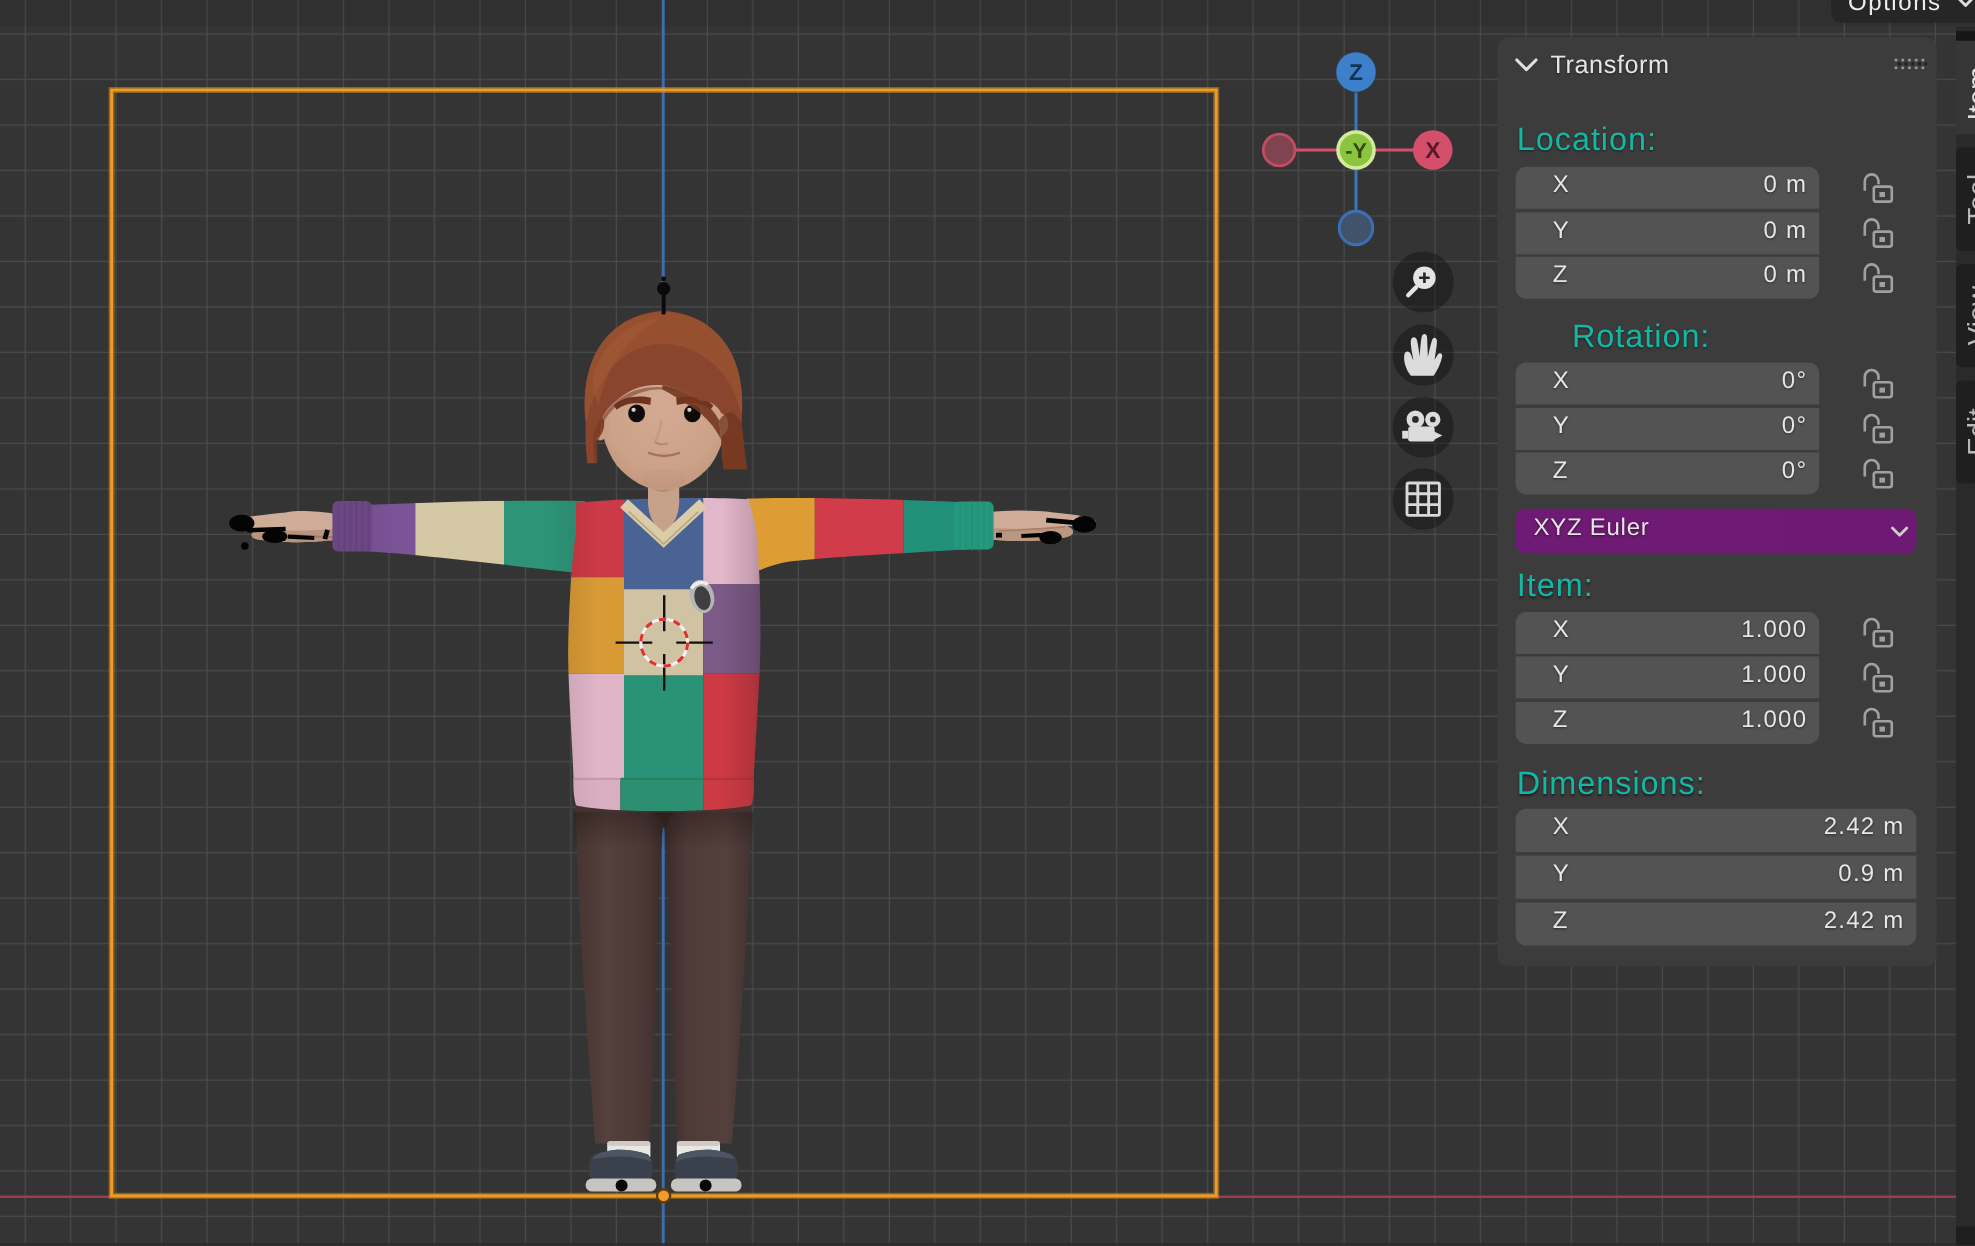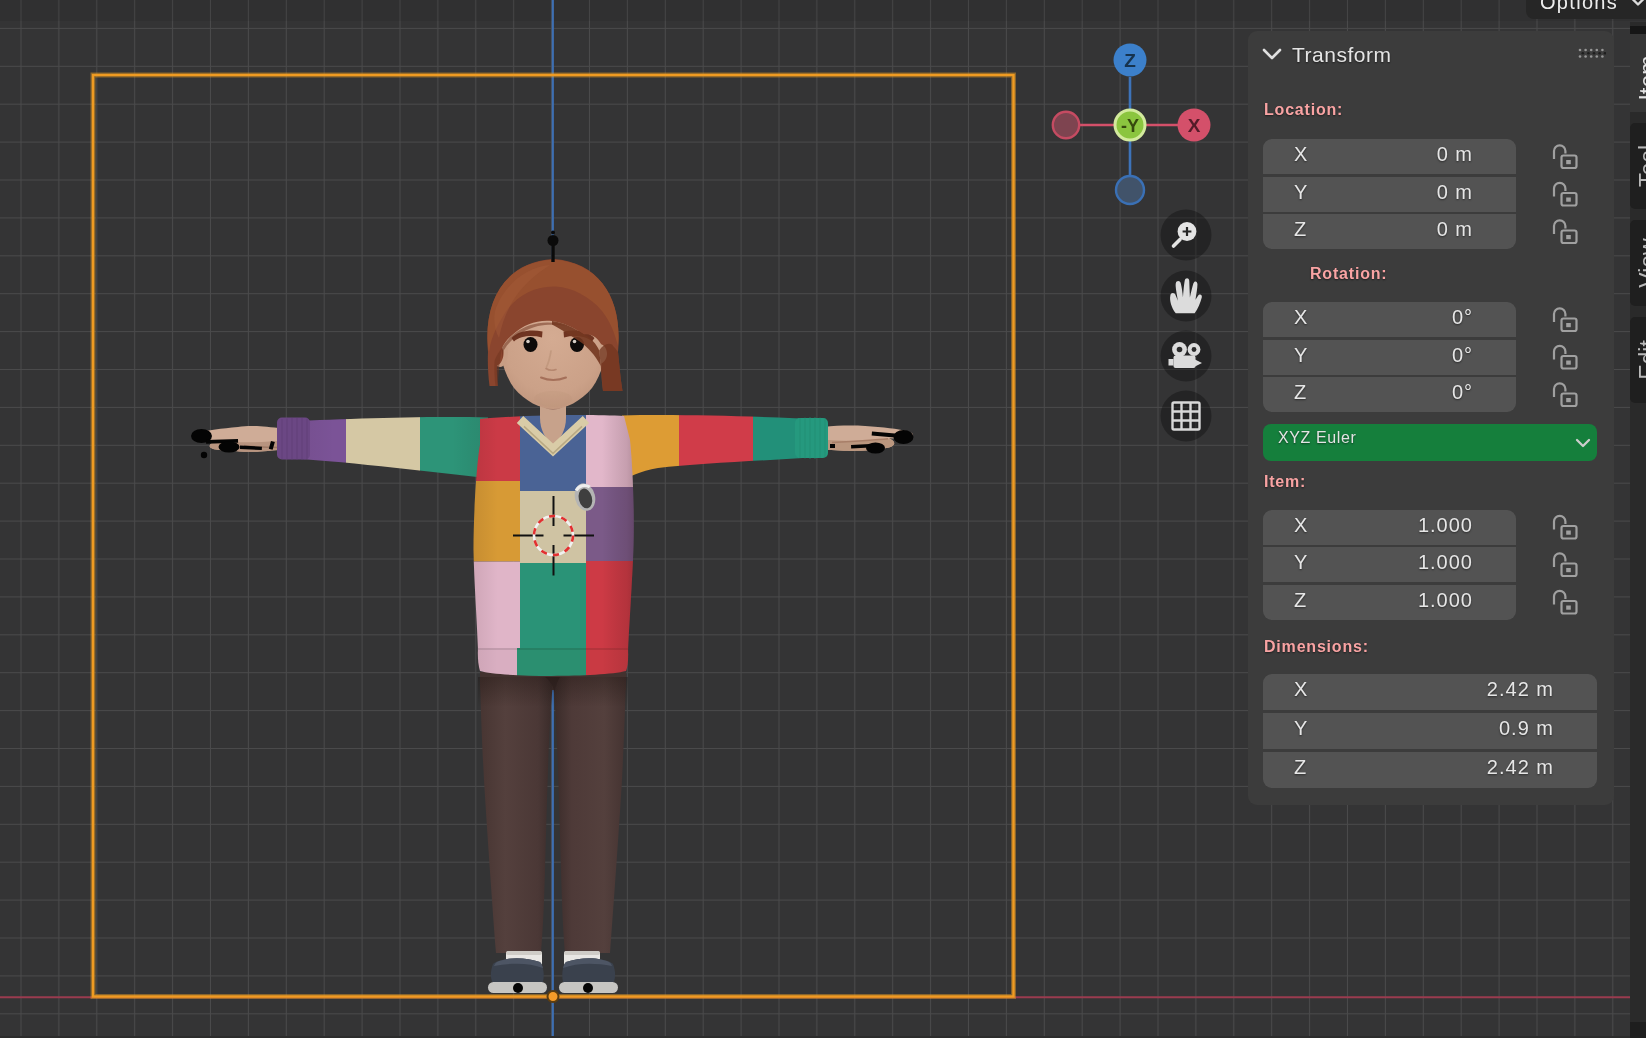--- a/index.html
+++ b/index.html
@@ -1,24 +1,24 @@
 <!DOCTYPE html>
 <html><head>
 <meta charset="utf-8">
 <style>
   html,body{margin:0;padding:0;width:1646px;height:1038px;overflow:hidden;background:#343435;
     font-family:"Liberation Sans", sans-serif;}
   #stage{position:relative;width:1646px;height:1038px;}
   #vp{position:absolute;left:0;top:0;}
   .abs{position:absolute;}
-  .lbl{color:#fca5a5;font-size:16px;letter-spacing:0.8px;text-shadow:0 1px 2px rgba(0,0,0,0.55);font-weight:bold;}
+  .lbl{color:#14b8a6;font-size:27px;letter-spacing:0.8px;text-shadow:0 1px 2px rgba(0,0,0,0.55);}
   .row{position:absolute;left:1263px;width:253px;height:35px;background:#545454;
     color:#e9e9e9;font-size:20px;}
   .row .k{position:absolute;left:31px;top:4px;text-shadow:0 1px 2px rgba(0,0,0,0.5);}
-  .row .v{position:absolute;right:43px;top:4px;letter-spacing:1px;text-shadow:0 1px 2px rgba(0,0,0,0.5);}
+  .row .v{position:absolute;right:10px;top:4px;letter-spacing:1px;text-shadow:0 1px 2px rgba(0,0,0,0.5);}
   .dimrow{width:334px;}
   .rtop{border-radius:9px 9px 0 0;}
   .rbot{border-radius:0 0 9px 9px;}
 </style>
 </head>
 <body>
 <div id="stage">
 <svg id="vp" width="1646" height="1038" viewBox="0 0 1646 1038">
   <defs>
     <pattern id="grid" width="37.9" height="37.9" patternUnits="userSpaceOnUse" x="21.5" y="28.9">
@@ -333,21 +333,21 @@
       </div>
   <div class="row" style="top:339.5px;">
         <span class="k">Y</span>
         <span class="v">0°</span>
       </div>
   <div class="row rbot" style="top:377px;">
         <span class="k">Z</span>
         <span class="v">0°</span>
       </div>
 
-  <div class="abs" style="left:1263px;top:424px;width:334px;height:37px;background:#15803d;border-radius:8px;color:#e6e6e6;font-size:16px;">
+  <div class="abs" style="left:1263px;top:424px;width:334px;height:37px;background:#701a75;border-radius:8px;color:#e6e6e6;font-size:20px;">
     <span style="position:absolute;left:15px;top:5px;letter-spacing:0.6px;text-shadow:0 1px 2px rgba(0,0,0,0.5);">XYZ Euler</span>
     <svg style="position:absolute;right:4px;top:10px;" width="20" height="18">
           <path d="M4 6 l6 6 l6 -6" stroke="#cfcfcf" stroke-width="2.3" fill="none" stroke-linecap="round" stroke-linejoin="round"></path>
         </svg>
   </div>
 
   <div class="lbl abs" style="left:1264px;top:473px;">Item:</div>
   <div class="row rtop" style="top:509.5px;">
         <span class="k">X</span>
         <span class="v">1.000</span>

